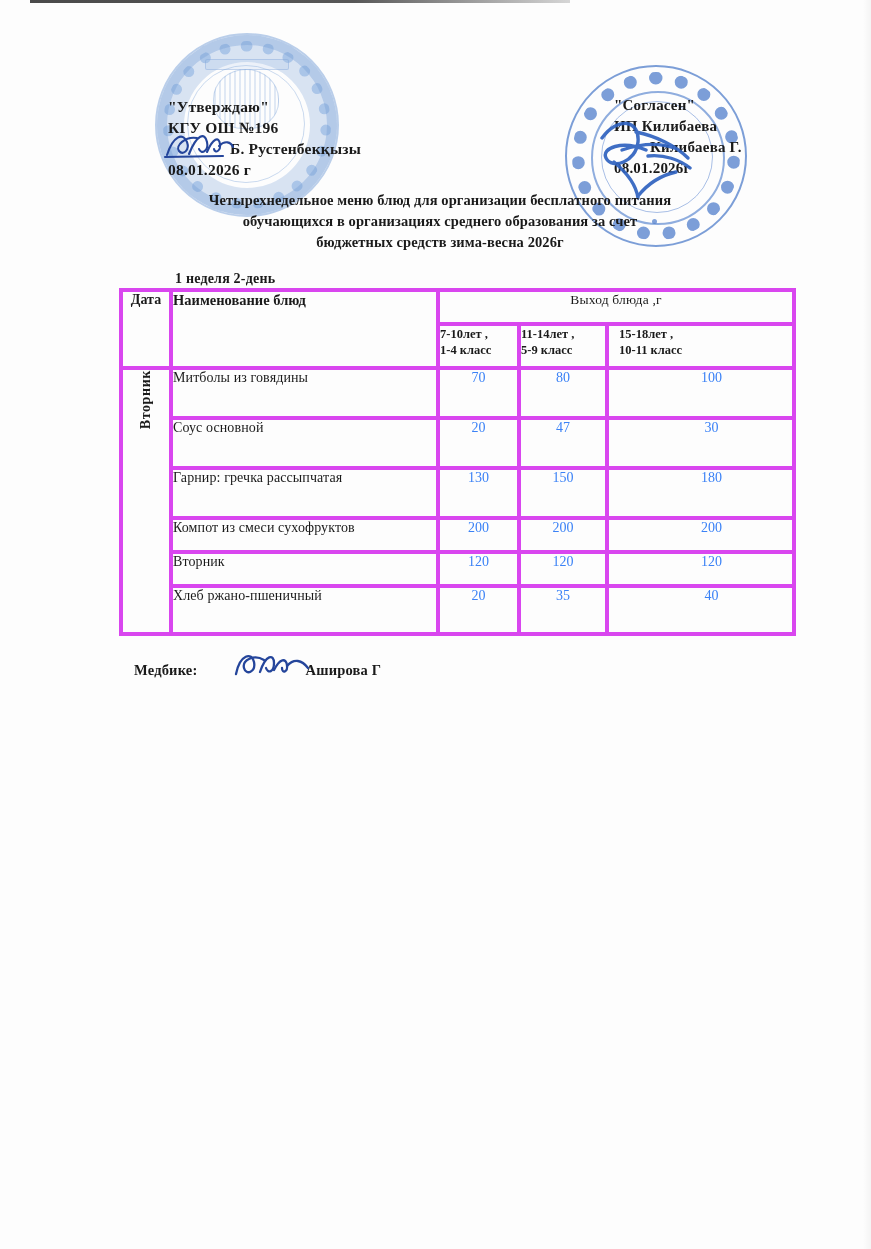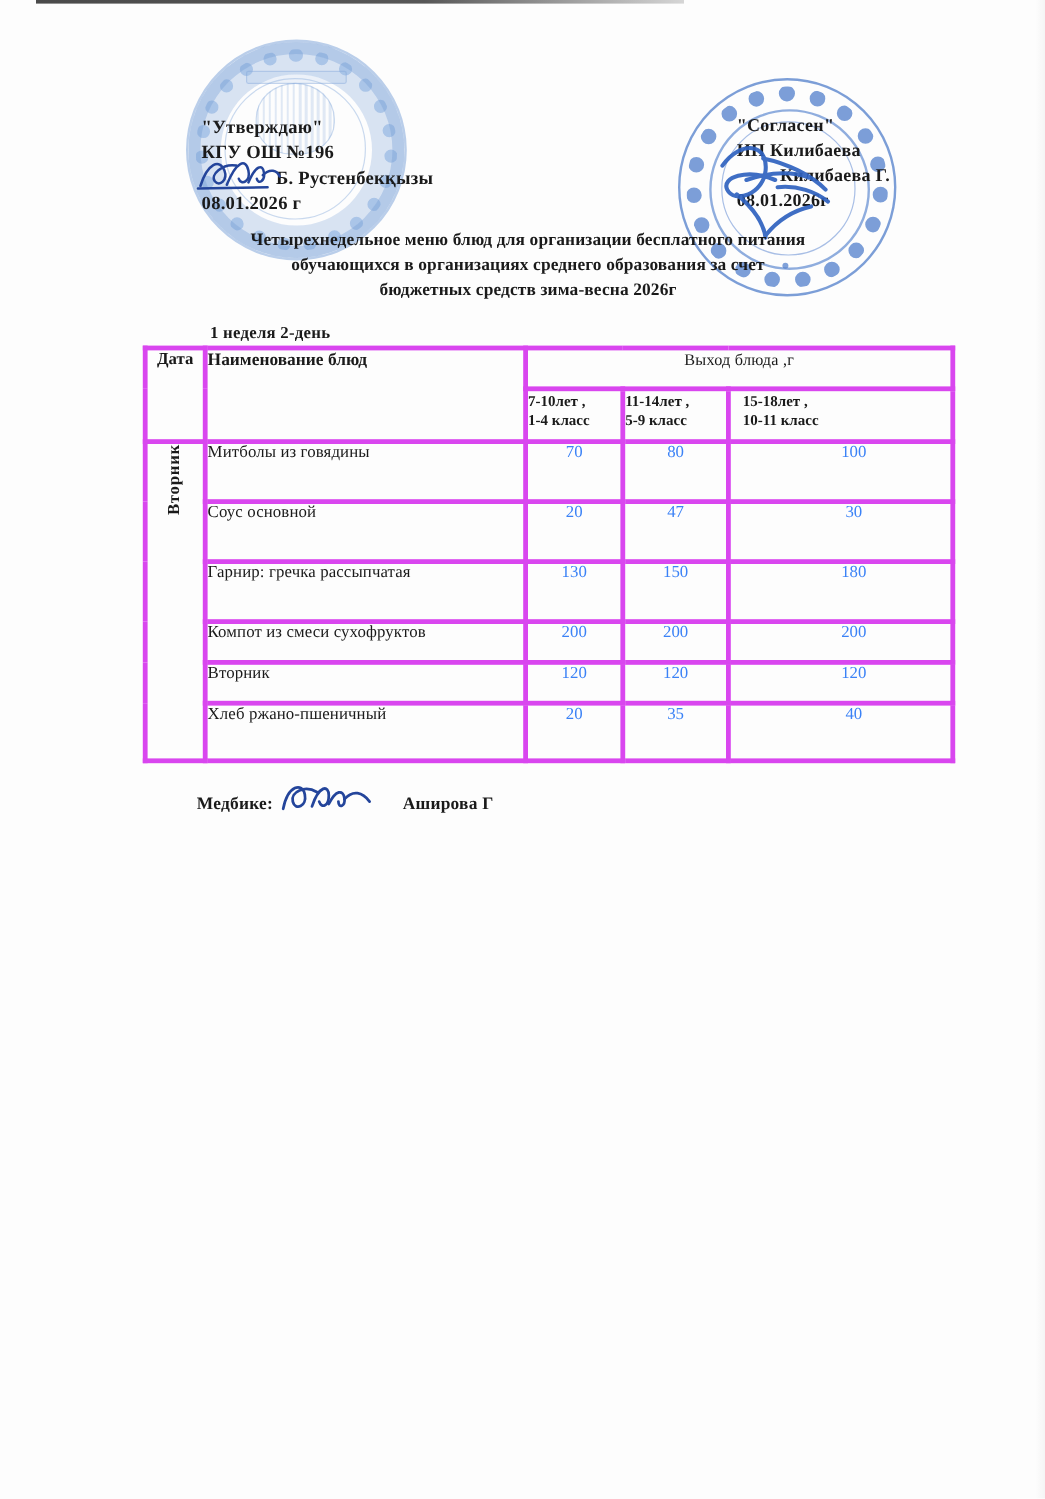--- a/index.html
+++ b/index.html
@@ -249,21 +249,21 @@
   }
   .td-val.c3 { padding-left: 22px; }
 
   .row-tall td { height: 46px; }
   .row-short td { height: 30px; }
   .row-last td { height: 44px; }
 
   
   .footer-line {
     position: absolute;
-    left: 164px; top: 662px;
+    left: 134px; top: 662px;
     font-size: 14.5px;
     font-weight: bold;
     letter-spacing: .2px;
     white-space: nowrap;
   }
   .footer-line .nurse-name { padding-left: 108px; }
 </style>
 </head>
 <body>
 

